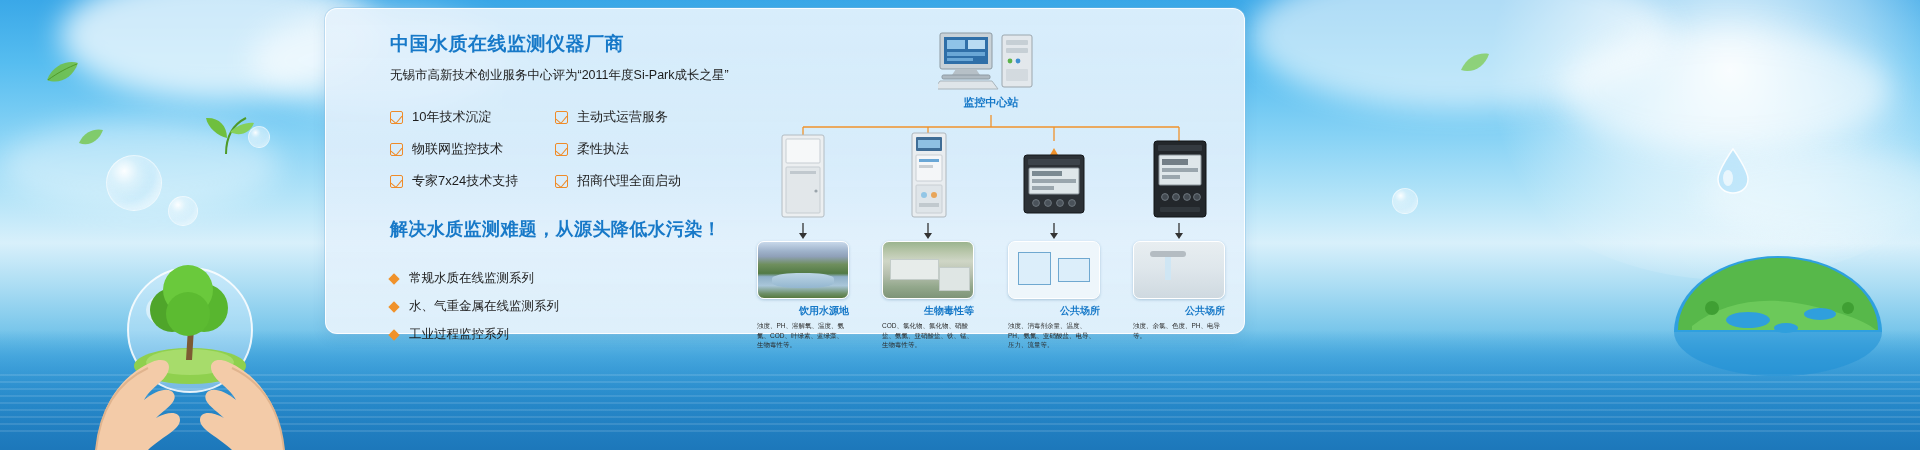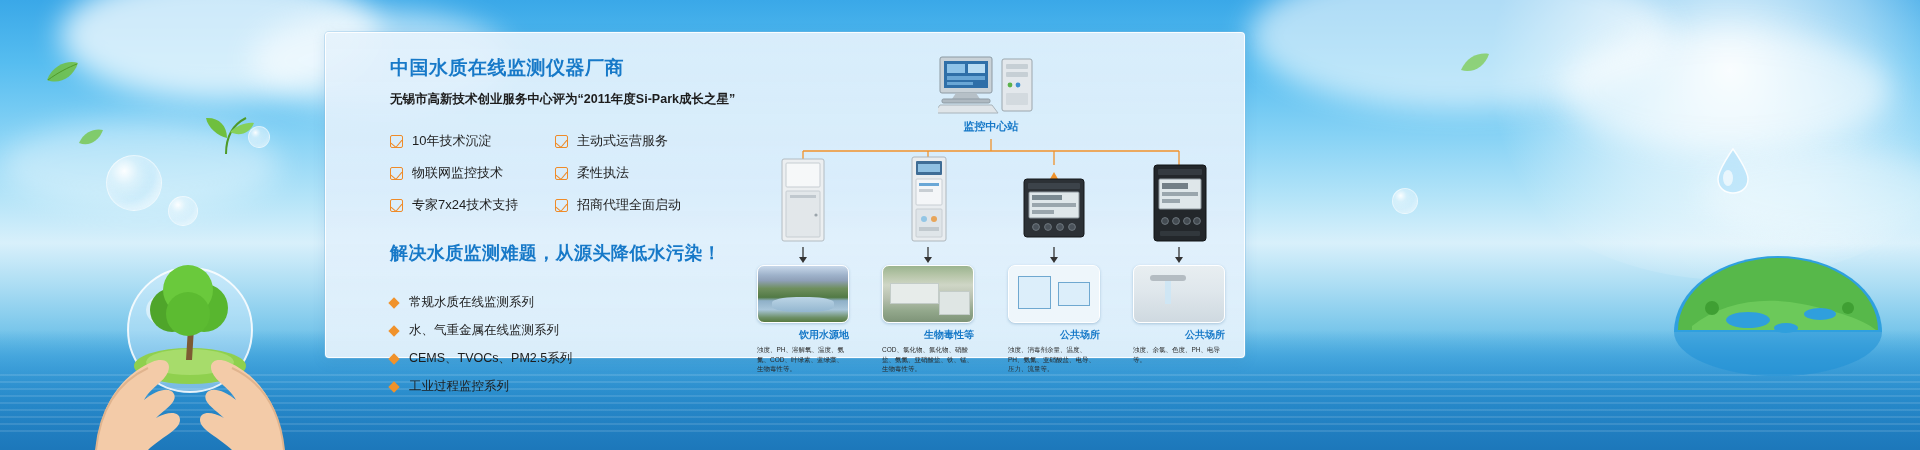--- a/index.html
+++ b/index.html
@@ -57,35 +57,35 @@
 
   
   .hands-wrap { position:absolute; left:60px; bottom:0; width:260px; height:240px; }
 
   
   .globe-wrap { position:absolute; right:28px; bottom:66px; width:240px; height:180px; }
   .droplet { position:absolute; right:170px; top:148px; width:34px; height:46px; }
 
   
   .panel {
-    position:absolute; left:325px; top:32px; width:920px; height:326px;
+    position:absolute; left:325px; top:8px; width:920px; height:326px;
     background: linear-gradient(to bottom, rgba(229,242,252,.92) 0%, rgba(222,238,251,.90) 50%, rgba(231,243,252,.92) 100%);
     border:1px solid rgba(255,255,255,.9);
-    border-radius:4px;
+    border-radius:12px;
     box-shadow: 0 0 0 1px rgba(130,185,225,.35), 0 3px 14px rgba(40,110,170,.14);
   }
   .panel-left  { position:absolute; left:64px;  top:22px;  width:350px; }
   .panel-right { position:absolute; left:430px; top:14px;  width:470px; height:310px; }
 
   .headline {
     color:#1779c8; font-size:19px; font-weight:bold; letter-spacing:.5px;
     line-height:26px; white-space:nowrap;
   }
   .subline {
-    margin-top:9px; color:#1c1c1c; font-size:12.5px; font-weight:bold;
+    margin-top:9px; color:#1c1c1c; font-size:12.5px; font-weight:normal;
     line-height:18px; white-space:nowrap;
   }
 
   .check-grid {
     margin-top:24px; display:grid; grid-template-columns: 165px 175px;
     row-gap:14px; column-gap:0;
   }
   .check-item { display:flex; align-items:center; gap:9px; }
   .check-box {
     width:13px; height:13px; flex:0 0 13px; border:1.6px solid #ef8b28;
@@ -302,24 +302,20 @@
       <div class="bullet-item">
         <span class="diamond"></span>
         <span class="bullet-label">常规水质在线监测系列</span>
       </div>
       <div class="bullet-item">
         <span class="diamond"></span>
         <span class="bullet-label">水、气重金属在线监测系列</span>
       </div>
       <div class="bullet-item">
         <span class="diamond"></span>
-        <span class="bullet-label">CEMS、TVOCs、PM2.5系列</span>
-      </div>
-      <div class="bullet-item">
-        <span class="diamond"></span>
         <span class="bullet-label">工业过程监控系列</span>
       </div>
     </div>
   </div>
 
   <div class="panel-right">
     <div class="diagram">
 
       <div class="pc-wrap">
         <svg viewBox="0 0 110 60" width="110" height="60">

